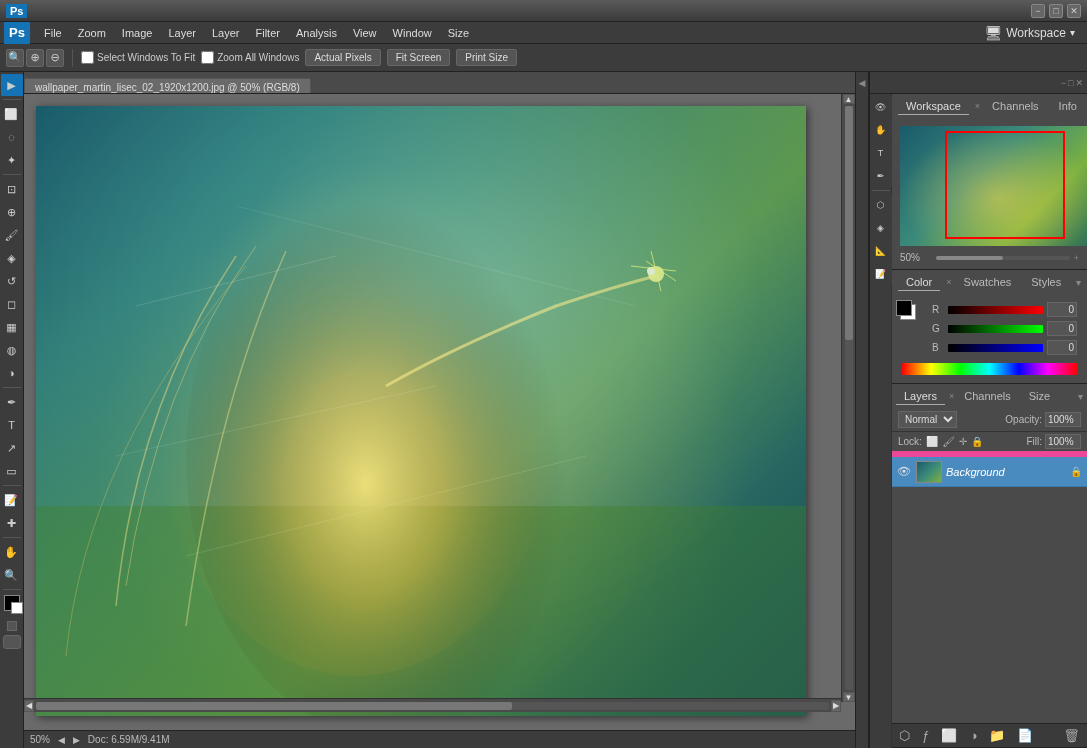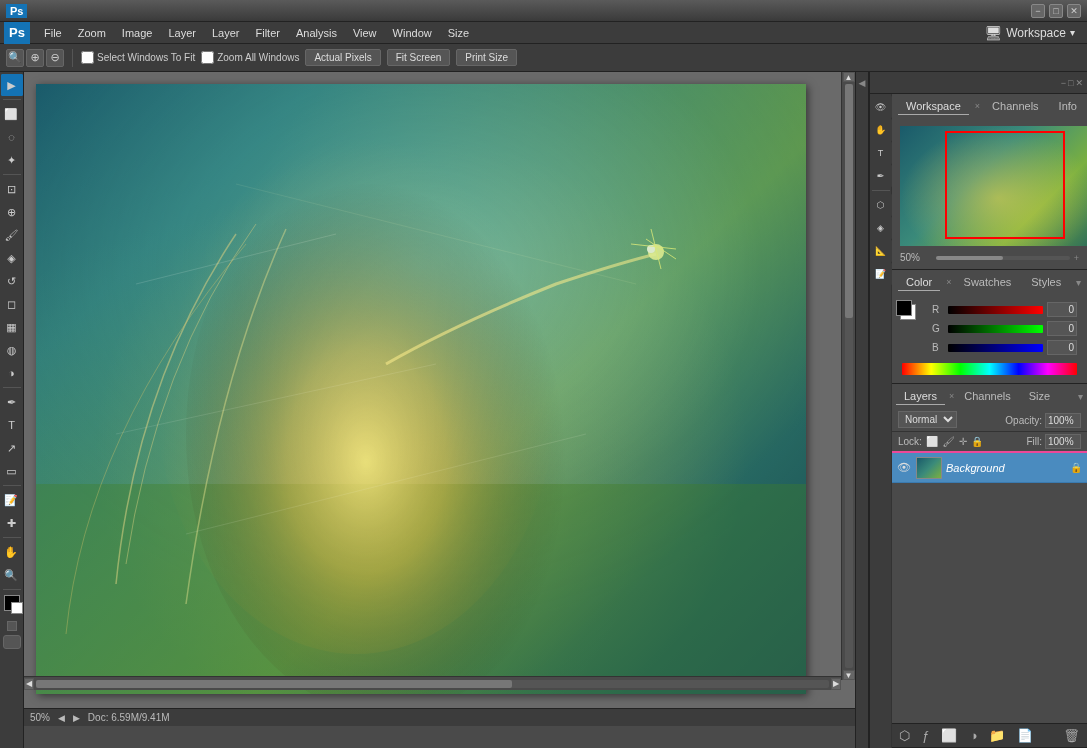--- a/index.html
+++ b/index.html
@@ -154,31 +154,31 @@
     #color-spectrum {
       margin: 4px 6px; height: 12px;
       background: linear-gradient(to right, #ff0000, #ffff00, #00ff00, #00ffff, #0000ff, #ff00ff, #ff0000);
       cursor: pointer; border-radius: 1px;
     }
     #layers-panel-header {
       height: 24px; background: #4a4a4a;
       display: flex; align-items: center; padding: 0 4px; gap: 2px;
     }
     #layers-controls {
-      display: flex; align-items: flex-end; padding: 3px 6px; gap: 4px; border-bottom: 1px solid #333;
+      display: flex; align-items: center; padding: 3px 6px; gap: 4px; border-bottom: 1px solid #333;
     }
     #blend-mode-select {
       background: #555; border: 1px solid #666; color: #ddd; font-size: 10px;
       padding: 1px 2px; cursor: pointer;
     }
     .opacity-group { display: flex; align-items: center; gap: 3px; margin-left: auto; }
     .opacity-label { font-size: 10px; color: #bbb; }
     .opacity-val { width: 36px; background: #555; border: 1px solid #666; color: #ddd; font-size: 10px; padding: 1px 2px; }
     #lock-row {
-      display: flex; align-items: center; padding: 2px 6px; gap: 4px; border-bottom: 2px solid #ec4899;
+      display: flex; align-items: center; padding: 2px 6px; gap: 4px; border-bottom: 6px solid #ec4899;
     }
     .lock-label { font-size: 10px; color: #bbb; }
     .lock-icon-btn { font-size: 10px; color: #aaa; cursor: pointer; }
     .fill-group { margin-left: auto; display: flex; align-items: center; gap: 3px; }
     .fill-label { font-size: 10px; color: #bbb; }
     .fill-val { width: 36px; background: #555; border: 1px solid #666; color: #ddd; font-size: 10px; padding: 1px 2px; }
     #layers-list { flex: 1; overflow-y: auto; }
     .layer-row {
       display: flex; align-items: center; height: 30px; padding: 0 4px; gap: 4px;
       background: #4a8bbf; border-bottom: 1px solid #3a7aaf; cursor: pointer;
@@ -347,20 +347,25 @@
         <div style="width:16px;height:16px;background:#000;border:1px solid #888;position:relative;cursor:pointer;">
           <div style="position:absolute;bottom:-4px;right:-4px;width:12px;height:12px;background:#fff;border:1px solid #888;"></div>
         </div>
         <div style="width:10px;height:10px;background:#555;border:1px solid #666;margin-top:8px;"></div>
         <div style="width:18px;height:14px;background:#555;border:1px solid #666;border-radius:3px;margin-top:2px;"></div>
       </div>
     </div>
 
     <div id="canvas-column">
 
+      <div style="height:22px;background:#4a4a4a;display:flex;align-items:flex-end;border-bottom:1px solid #222;">
+        <div style="background:#6a6a6a;padding:3px 10px 0;font-size:10px;color:#ddd;border:1px solid #555;border-bottom:none;border-radius:2px 2px 0 0;cursor:pointer;">
+          <span>wallpaper_martin_lisec_02_1920x1200.jpg @ 50% (RGB/8)</span>
+        </div>
+      </div>
 
       <div id="canvas-area" style="position:relative;flex:1;height:calc(100% - 22px - 18px);background:#6a6a6a;overflow:hidden;">
         <div id="canvas-wrapper">
           <div id="canvas-image">
             <div id="figure-glow"></div>
 
             <svg style="position:absolute;top:0;left:0;width:100%;height:100%;opacity:0.7;" viewBox="0 0 770 610">
               <defs>
                 <radialGradient id="glowGrad" cx="45%" cy="55%" r="50%">
                   <stop offset="0%" stop-color="#ffee88" stop-opacity="0.9"></stop>

